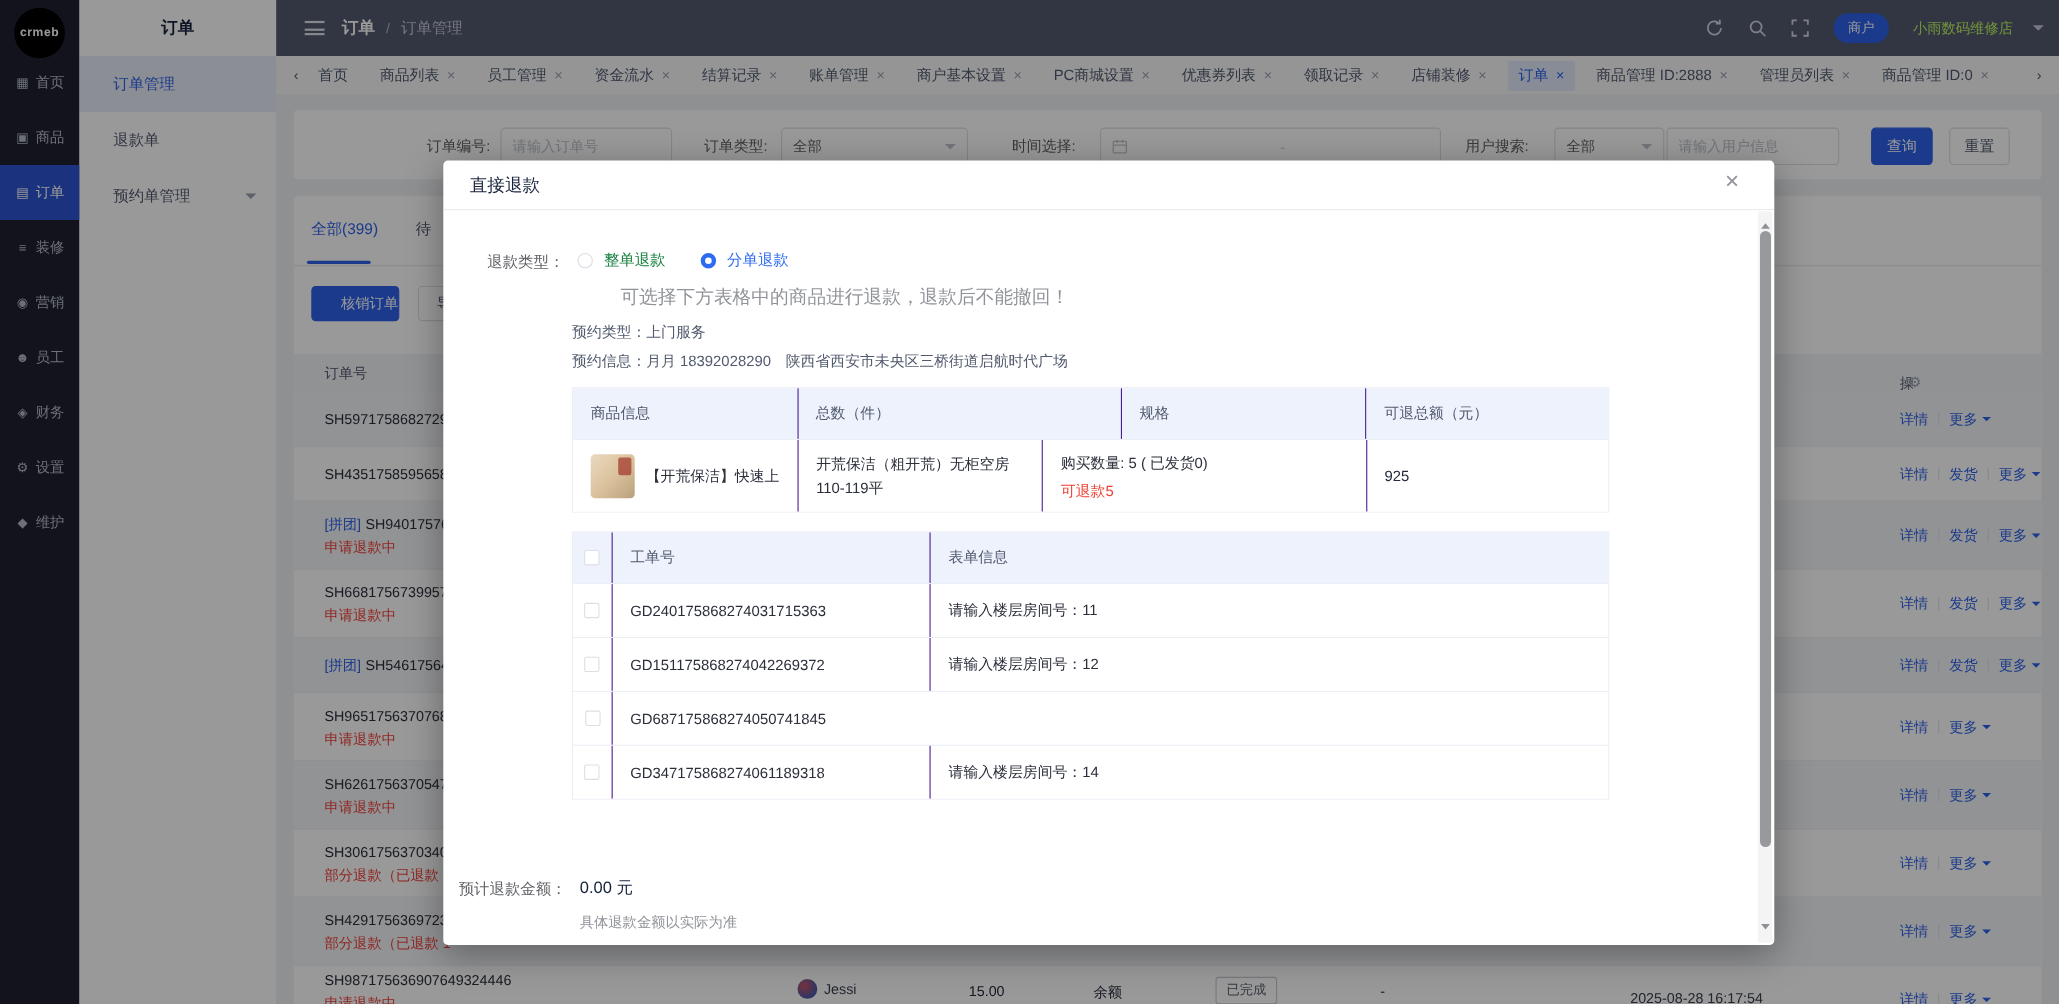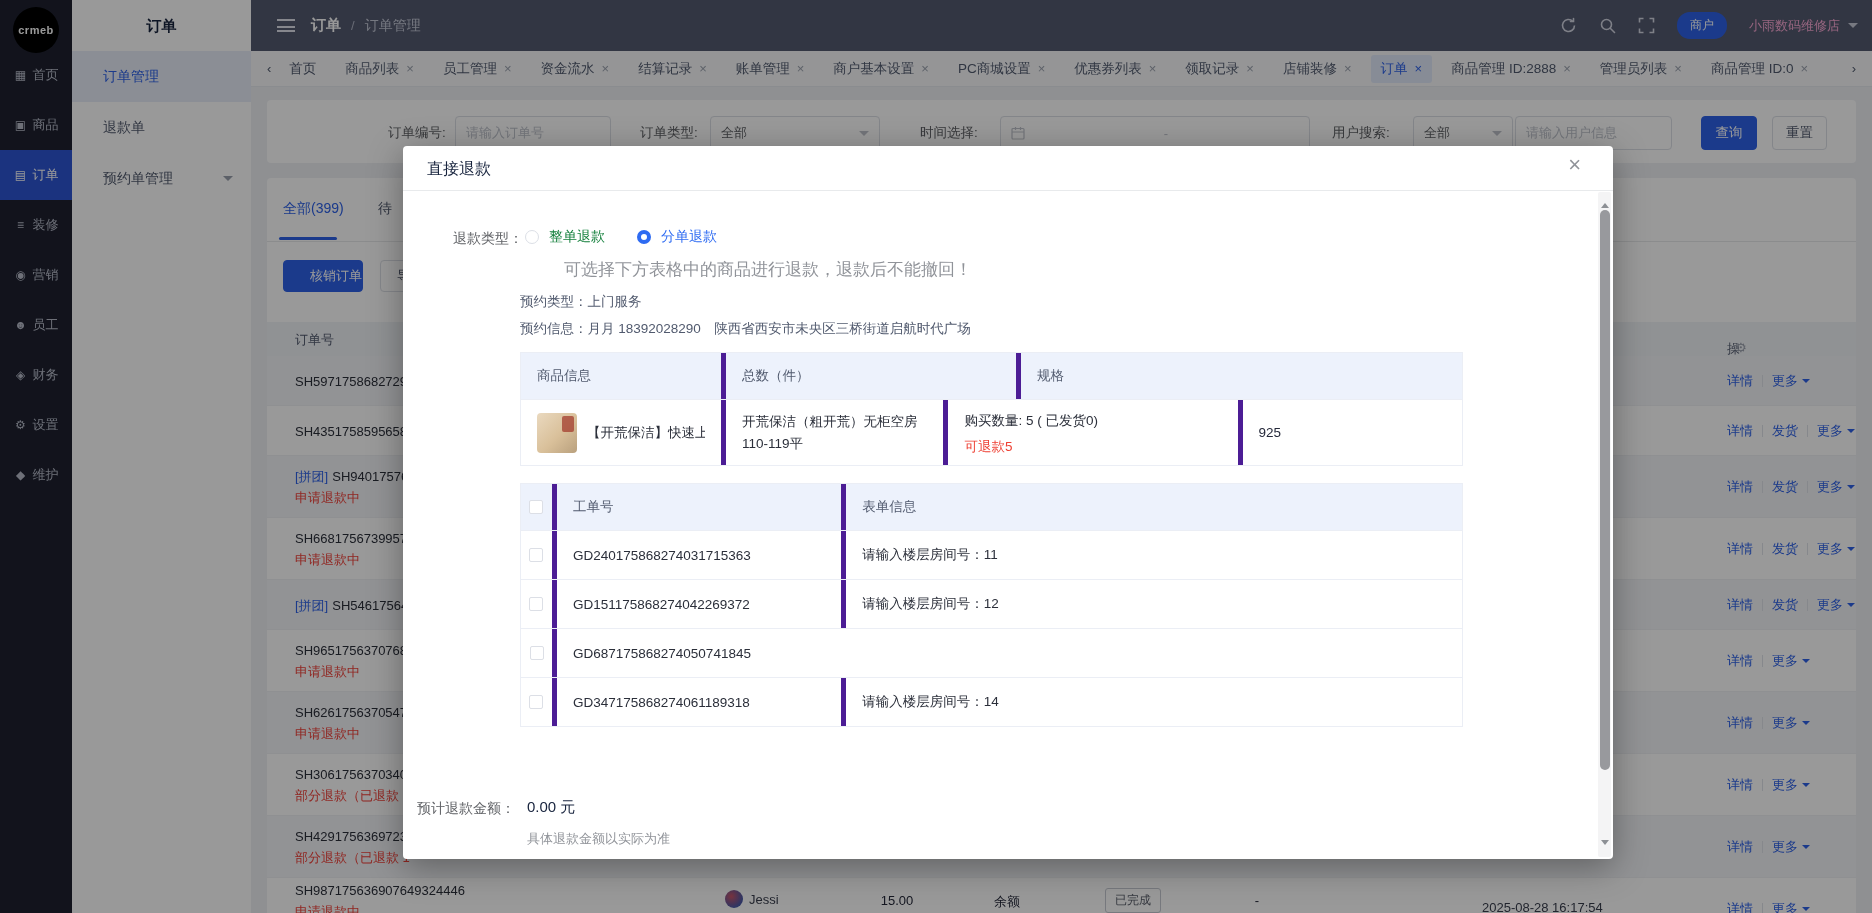--- a/index.html
+++ b/index.html
@@ -31,21 +31,21 @@
             display:flex; align-items:center; color:#fff; }
   .burger { width:18px; height:13px; margin:0 16px 0 26px; border-top:2px solid #dfe2ec;
             border-bottom:2px solid #dfe2ec; position:relative; cursor:pointer; }
   .burger::after { content:""; position:absolute; left:0; right:0; top:4.5px; height:2px; background:#dfe2ec; }
   .crumb-main { font-size:15px; font-weight:bold; }
   .crumb-sep { margin:0 10px; color:#aeb3c4; font-size:13px; }
   .crumb-page { color:#c3c8d6; font-size:14px; }
   .top-right { margin-left:auto; display:flex; align-items:center; gap:22px; padding-right:14px; }
   .tico { width:17px; height:17px; color:#d2d5e2; cursor:pointer; }
   .merchant-pill { background:#2e62e8; color:#fff; font-size:12px; border-radius:13px; padding:5px 13px; cursor:pointer; }
-  .merchant-name { font-size:13px; color:#f9a8d4; display:flex; align-items:center; gap:8px; cursor:pointer; }
+  .merchant-name { font-size:13px; color:#bef264; display:flex; align-items:center; gap:18px; cursor:pointer; }
   .merchant-name .caret-down { border-top-color:#c6cad8; }
 
   
   .tabsbar { position:absolute; left:251px; top:51px; right:0; height:36px; background:#f8f9fb;
              border-bottom:1px solid #e7e9ee; display:flex; align-items:center; padding:0 8px; overflow:hidden; }
   .tab-arrow { color:#515a6e; font-size:13px; padding:0 8px; cursor:pointer; flex:0 0 auto; }
   .tab-arrow.right { margin-left:auto; }
   .tabs-flow { display:flex; align-items:center; gap:9px; flex:1 1 auto; overflow:hidden; }
   .tabchip { display:flex; align-items:center; gap:7px; padding:5px 10px; border-radius:3px; font-size:13.5px;
              color:#515a6e; white-space:nowrap; cursor:pointer; }
@@ -115,21 +115,21 @@
   .radio { width:14px; height:14px; border-radius:50%; background:#fff; border:1px solid #dcdfe6; cursor:pointer; }
   .radio.checked { border:4.5px solid #2e6bf2; }
   .radio-lb { color:#15803d; margin-right:22px; cursor:pointer; }
   .radio-lb.on { color:#2e6bf2; margin-right:0; }
   .dlg-hint { position:absolute; left:122px; top:112px; font-size:17px; color:#909399;margin-left:39px; }
   .dlg-line { position:absolute; left:117px; font-size:13.5px; color:#515a6e; }
 
   .gtable { position:absolute; left:117px; width:943px; border:1px solid #ebeef5; font-size:13.5px; }
   .gt-head { background:#edf2fc; color:#515a6e; display:flex; }
   .gt-row { background:#fff; display:flex; }
-  .gcell { padding:0 16px; border-right:5px solid #4c1d95; display:flex; align-items:center; }
+  .gcell { padding:0 16px; border-right:1px solid #4c1d95; display:flex; align-items:center; }
   .gcell:last-child { border-right:none; }
   .goods-table { top:206px; }
   .goods-table .gt-head { height:46px; }
   .goods-table .gt-row { height:66px; border-top:1px solid #ebeef5; }
   .gc1 { width:205px; } .gc2 { width:223px; } .gc3 { width:295px; } .gc4 { width:220px; }
   .thumb { width:40px; height:40px; border-radius:4px; flex:0 0 auto; margin-right:10px;
            background:linear-gradient(135deg,#ead9bf 0%,#d9c09a 55%,#b9a07d 100%); position:relative; }
   .thumb::after { content:""; position:absolute; right:3px; top:3px; width:12px; height:16px; border-radius:2px;
                   background:#a33c2e; opacity:.75; }
   .gname { color:#2b2f3a; white-space:nowrap; overflow:hidden; }
@@ -481,37 +481,38 @@
     </div>
   </div>
 
   <div class="overlay"></div>
 
   <div class="dialog">
     <div class="dlg-title">直接退款</div>
     <div class="dlg-close">×</div>
     <div class="dlg-head-line"></div>
 
-    <span class="dlg-label" style="left:20px; top:84px">退款类型：</span>
+    <span class="dlg-label" style="left:10px; top:84px">退款类型：</span>
     <div class="radio-row">
       <span class="radio"></span>
       <span class="radio-lb">整单退款</span>
       <span class="radio checked"></span>
       <span class="radio-lb on">分单退款</span>
     </div>
     <div class="dlg-hint">可选择下方表格中的商品进行退款，退款后不能撤回！</div>
 
     <div class="dlg-line" style="top:147px">预约类型：上门服务</div>
     <div class="dlg-line" style="top:174px">预约信息：月月 18392028290　陕西省西安市未央区三桥街道启航时代广场</div>
 
     <div class="gtable goods-table">
       <div class="gt-head">
         <div class="gcell gc1">商品信息</div>
         <div class="gcell gc3">总数（件）</div>
         <div class="gcell gc2">规格</div>
+        <div class="gcell gc4">可退总额（元）</div>
       </div>
       <div class="gt-row">
         <div class="gcell gc1">
           <span class="thumb"></span>
           <span class="gname">【开荒保洁】快速上...</span>
         </div>
         <div class="gcell gc2">
             <span class="gspec">开荒保洁（粗开荒）无柜空房110-119平</span>
           </div>
         <div class="gcell gc3 gqty" style="align-items:flex-start">

